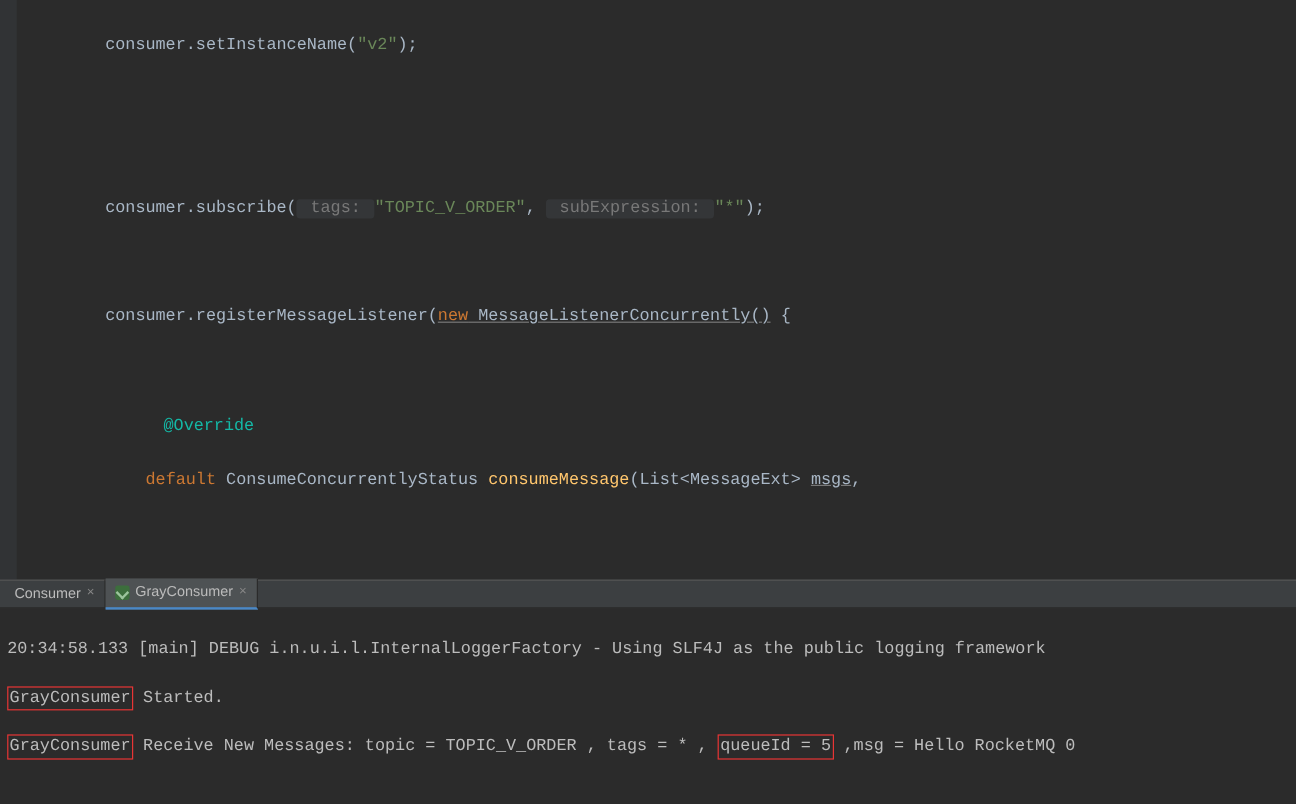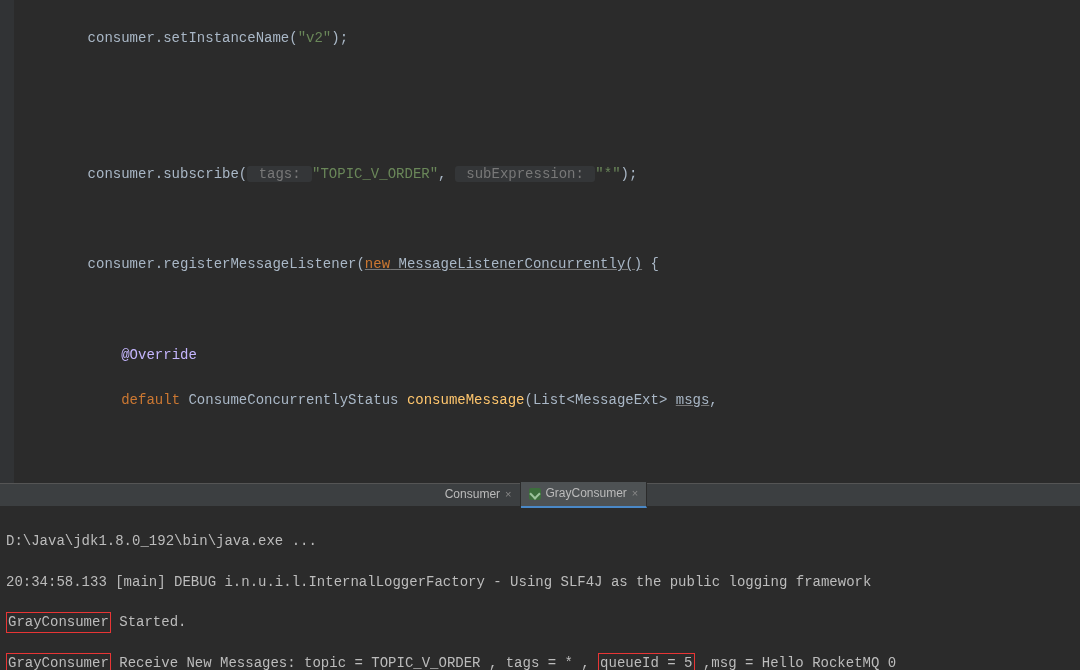--- a/index.html
+++ b/index.html
@@ -18,36 +18,35 @@
     padding: 4px 0 12px 40px;
     height: 483px;
     overflow: hidden;
     border-left: 14px solid #313335;
     white-space: pre;
   }
   .kw      { color: #cc7832; }  
   .str     { color: #6a8759; }  
   .num     { color: #6897bb; }  
   .method  { color: #ffc66d; } 
-  .ann     { color: #c4b5fd; }  
+  .ann     { color: #14b8a6; margin-left: 15px; }  
   .hint    { color: #787878; background: #343638; border-radius: 3px; padding: 0 3px; }
   .under   { text-decoration: underline; text-decoration-color: #787878; }
   .redbox  { border: 1.5px solid #e83535; display: inline-block; padding: 0 1px; }
 
   .tabs-bar {
     background: #3c3f41;
     border-top: 1px solid #555;
     border-bottom: 1px solid #2b2b2b;
     display: flex;
     align-items: center;
     height: 24px;
     padding-left: 4px;
     font-family: "Segoe UI", Arial, sans-serif;
     font-size: 12px;
-    justify-content: center;
   }
   .tab {
     display: flex; align-items: center;
     padding: 2px 8px;
     color: #bbb;
     gap: 5px;
     border-right: 1px solid #2b2b2b;
   }
   .tab.active {
     background: #4e5254;
@@ -109,20 +108,19 @@
     <span class="tab-close">×</span>
   </div>
   <div class="tab active">
     <span class="tab-icon"></span>
     <span>GrayConsumer</span>
     <span class="tab-close">×</span>
   </div>
 </div>
 
 <div class="console-area">
-<div><span>D:\Java\jdk1.8.0_192\bin\java.exe ...</span></div>
 <div><span>20:34:58.133 [main] DEBUG i.n.u.i.l.InternalLoggerFactory - Using SLF4J as the public logging framework</span></div>
 <div><span class="redbox">GrayConsumer</span><span> Started.</span></div>
 <div><span class="redbox">GrayConsumer</span><span> Receive New Messages: topic = TOPIC_V_ORDER , tags = * , </span><span class="redbox">queueId = 5</span><span> ,msg = Hello RocketMQ 0</span></div>
 
 
 
 </div>
 
 </body></html>

